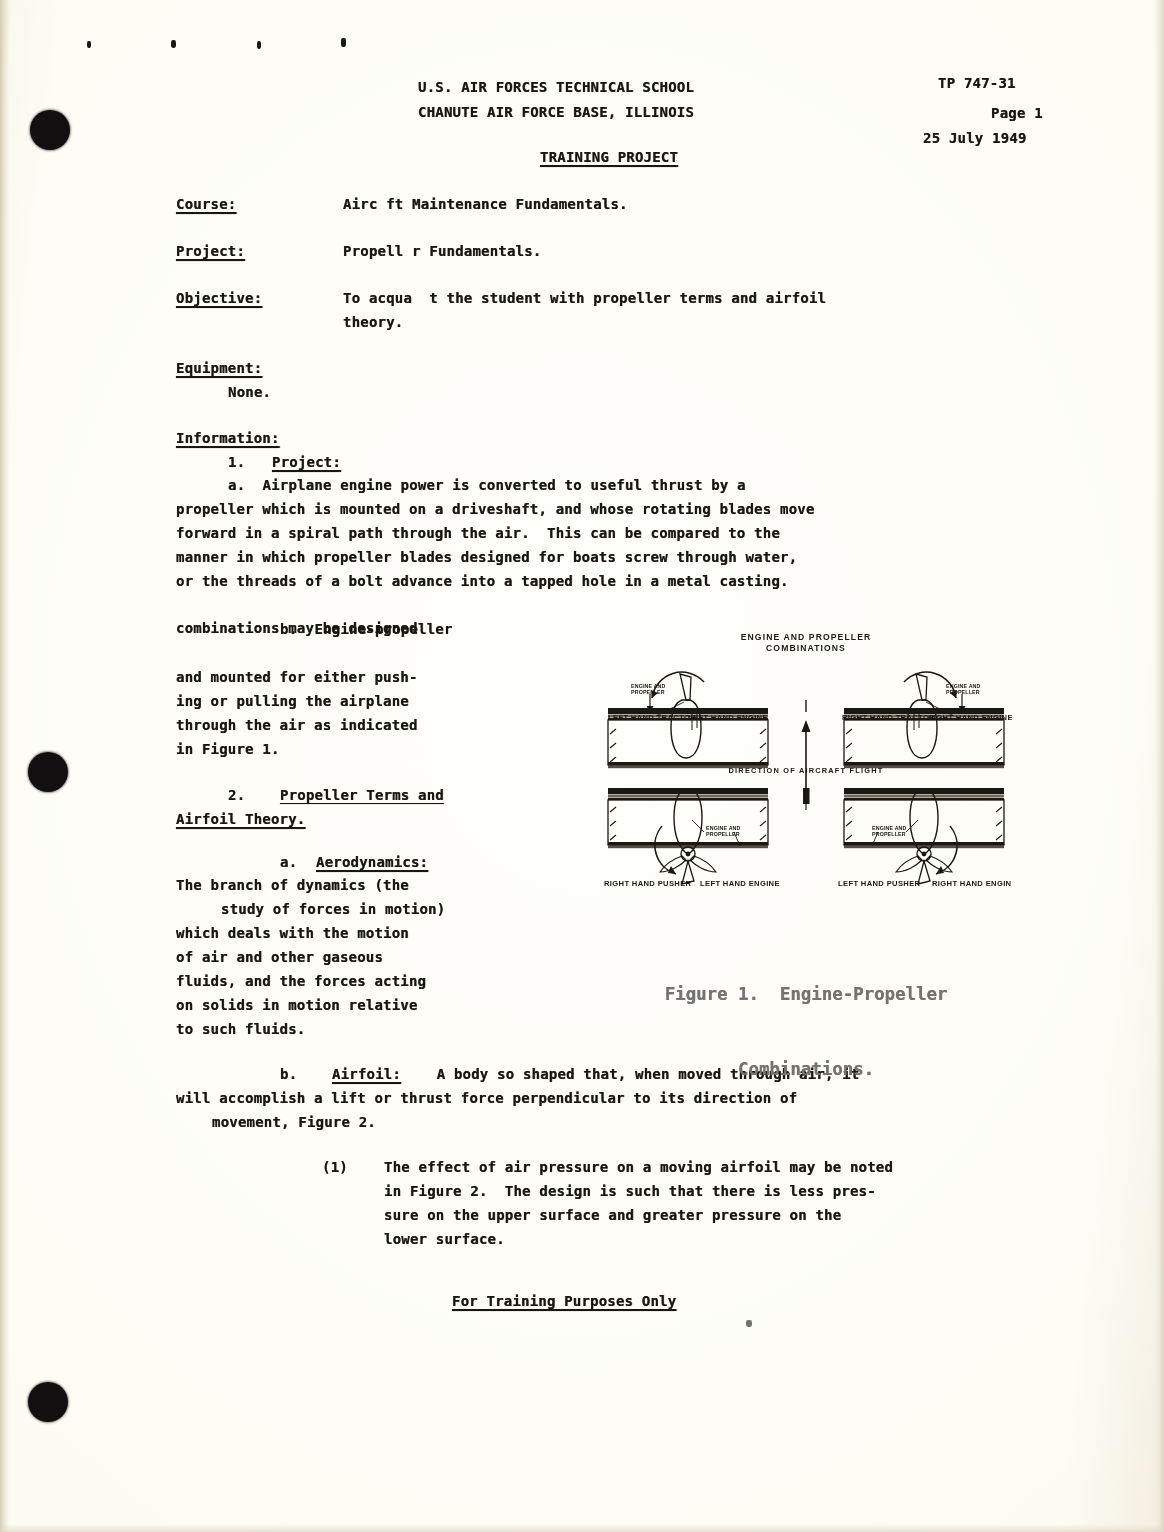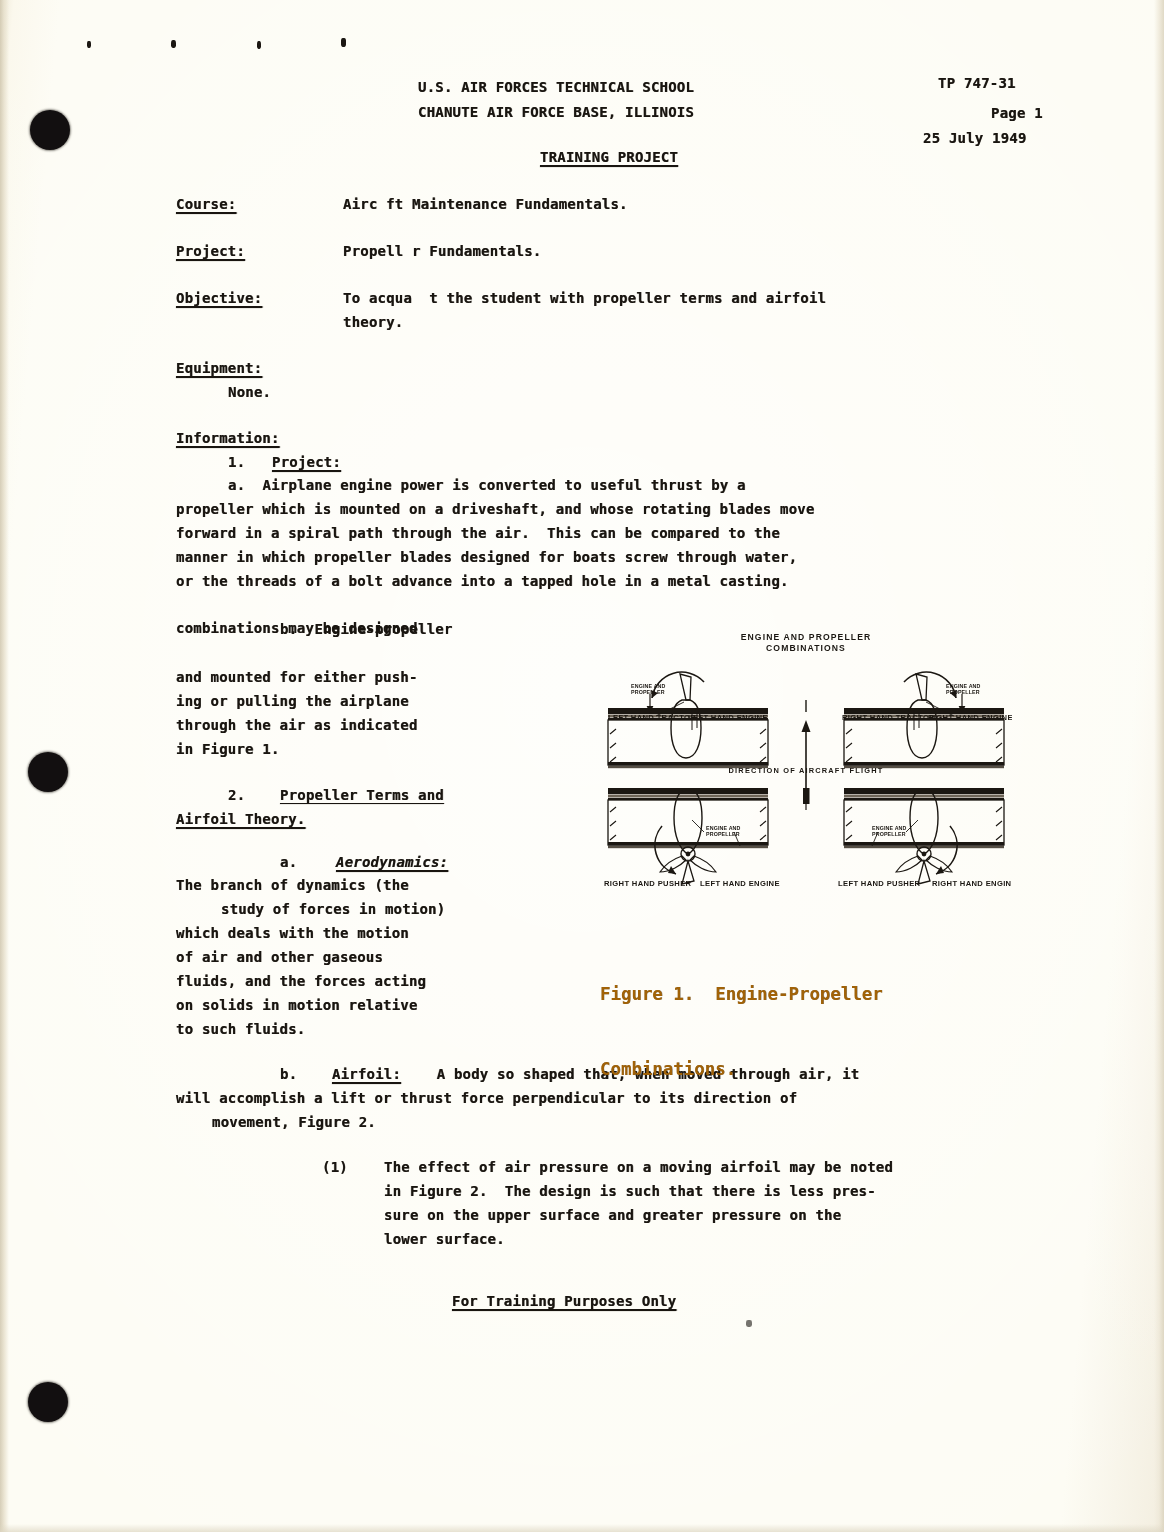--- a/index.html
+++ b/index.html
@@ -79,25 +79,26 @@
     position: absolute;
     left: 600px; top: 628px;
     width: 412px; height: 272px;
   }
   #figure svg { display: block; }
   .figcap {
     position: absolute;
     left: 600px;
     top: 932px;
     width: 412px;
+    text-align: center;
     white-space: pre;
     font-size: 17.4px;
     line-height: 25px;
     font-weight: 700;
-    color: #a16207;
+    color: #737373;
     font-family: "DejaVu Sans Mono", monospace;
     text-shadow: 0.35px 0 0 rgba(25,21,16,.5);
   }
 </style>
 </head>
 <body>
 
 <div id="page">
   <div id="paper-bg"></div>
   <div id="paper-edge-l"></div>
@@ -153,21 +154,21 @@
     <div class="tx" style="left:176px; top:666px;">and mounted for either push-</div>
     <div class="tx" style="left:176px; top:690px;">ing or pulling the airplane</div>
     <div class="tx" style="left:176px; top:714px;">through the air as indicated</div>
     <div class="tx" style="left:176px; top:738px;">in Figure 1.</div>
 
     <div class="tx" style="left:228px; top:784px;">2.</div>
     <div class="tx u" style="left:280px; top:784px;text-decoration:underline;">Propeller Terms and</div>
     <div class="tx u" style="left:176px; top:808px;">Airfoil Theory.</div>
 
     <div class="tx" style="left:280px; top:851px;">a.</div>
-    <div class="tx u" style="left:336px; top:851px;font-style:italic;">Aerodynamics:</div>
+    <div class="tx u" style="left:316px; top:851px;">Aerodynamics:</div>
     <div class="tx" style="left:176px; top:874px;">The branch of dynamics (the</div>
     <div class="tx" style="left:176px; top:898px;margin-left:45px;">study of forces in motion)</div>
     <div class="tx" style="left:176px; top:922px;">which deals with the motion</div>
     <div class="tx" style="left:176px; top:946px;">of air and other gaseous</div>
     <div class="tx" style="left:176px; top:970px;">fluids, and the forces acting</div>
     <div class="tx" style="left:176px; top:994px;">on solids in motion relative</div>
     <div class="tx" style="left:176px; top:1018px;">to such fluids.</div>
 
     <div class="tx" style="left:280px; top:1063px;">b.</div>
     <div class="tx u" style="left:332px; top:1063px;">Airfoil:</div>

